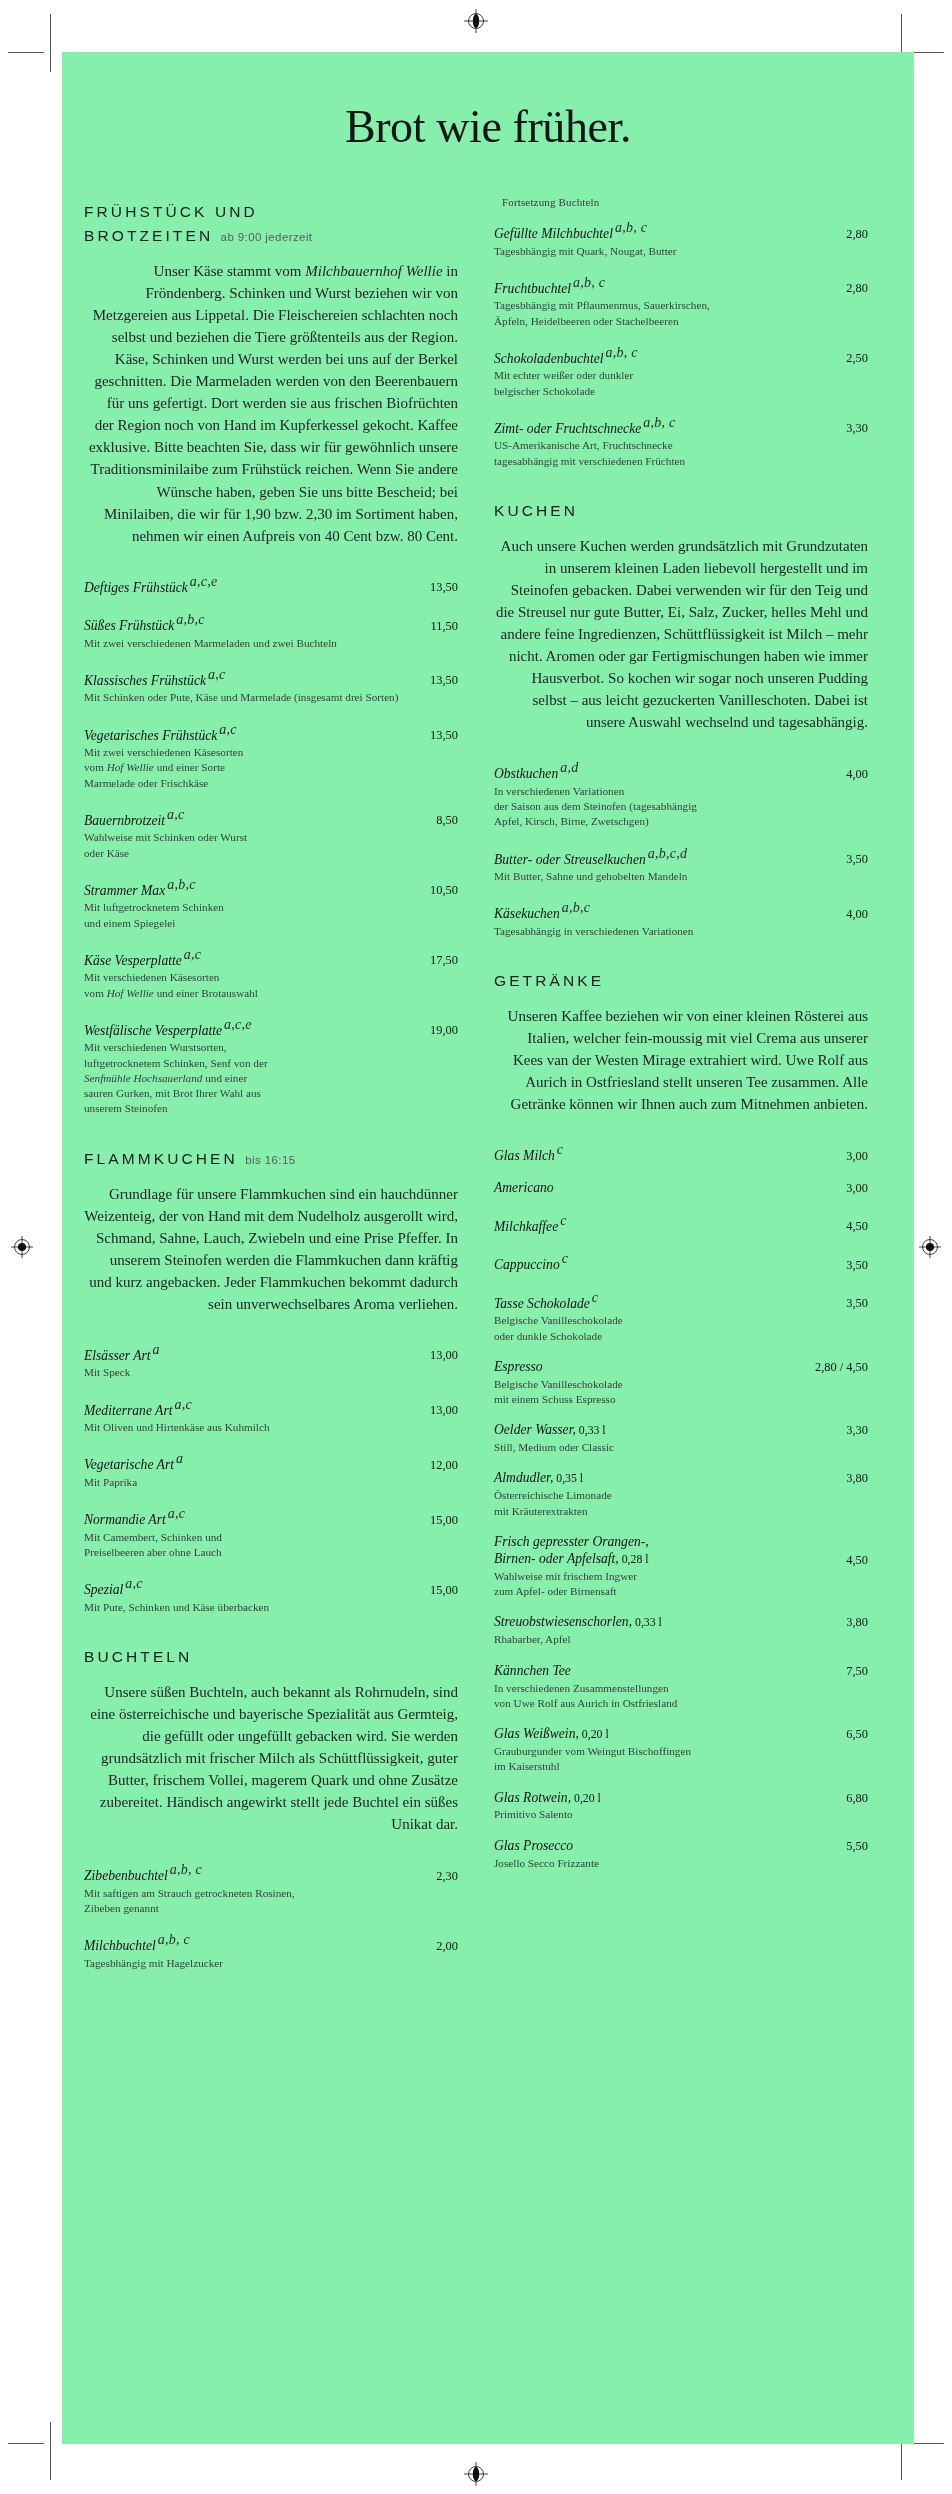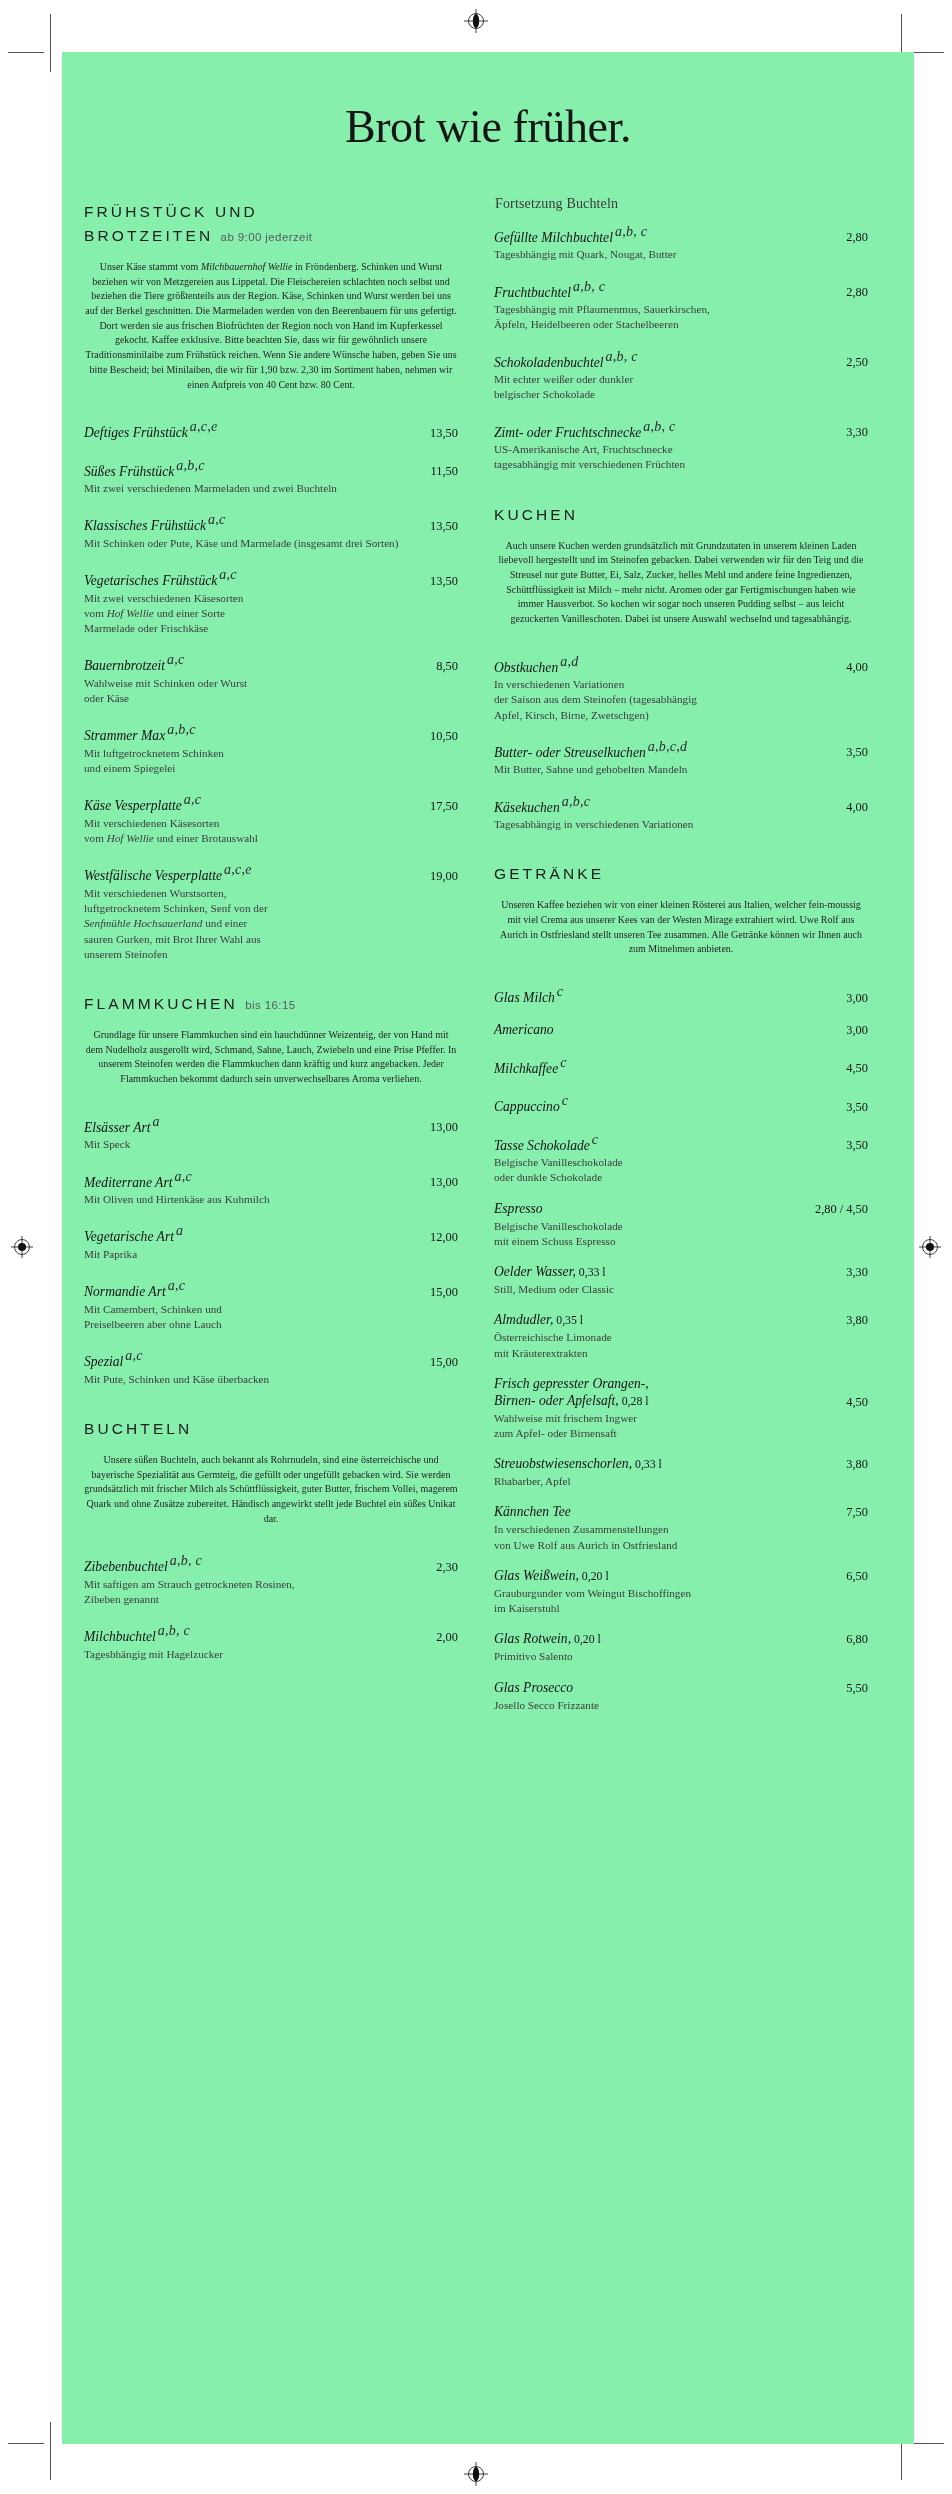--- a/index.html
+++ b/index.html
@@ -58,34 +58,34 @@
   }
   .section-head .sub{
     font-size:11.5px;
     letter-spacing:0.4px;
     color:#59595c;
   }
   .spacer-lg{height:26px;}
   .spacer-sm{height:11px;}
 
   .continued{
-    font-size:14px;
+    font-size:11px;
     color:#3a3a3a;
     letter-spacing:0.15px;
-    margin:0 0 14px 1px;
+    margin:0 0 14px 8px;
     line-height:1.2;
   }
 
   
   .intro{
-    font-size:10px;
+    font-size:15px;
     line-height:1.47;
     color:#242424;
     margin:12px 0 0 0;
-    text-align:center;
+    text-align:right;
   }
   .intro em{font-style:italic;}
 
   
   .item{margin-top:15px;}
   .item-head{
     display:flex;
     align-items:baseline;
     justify-content:space-between;
     gap:10px;

